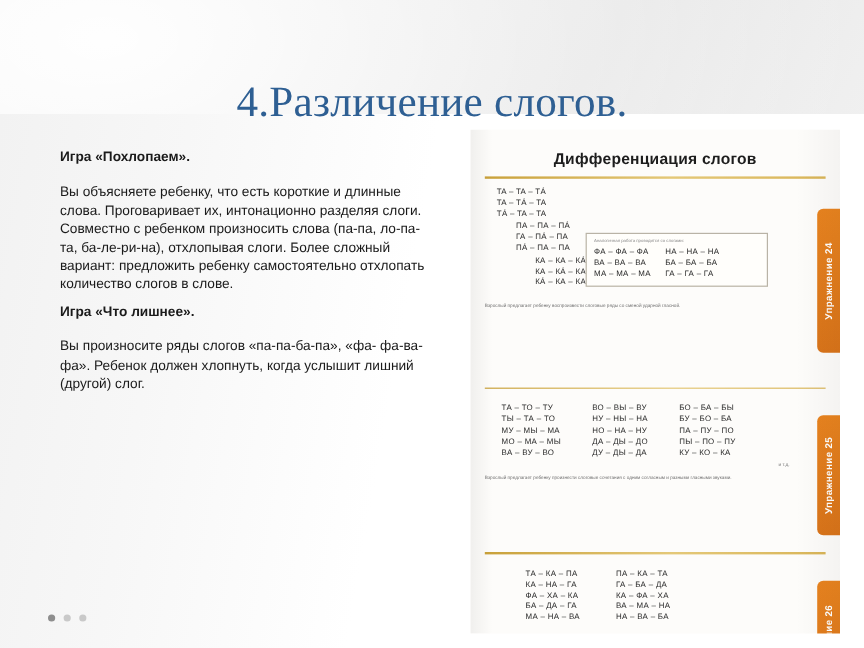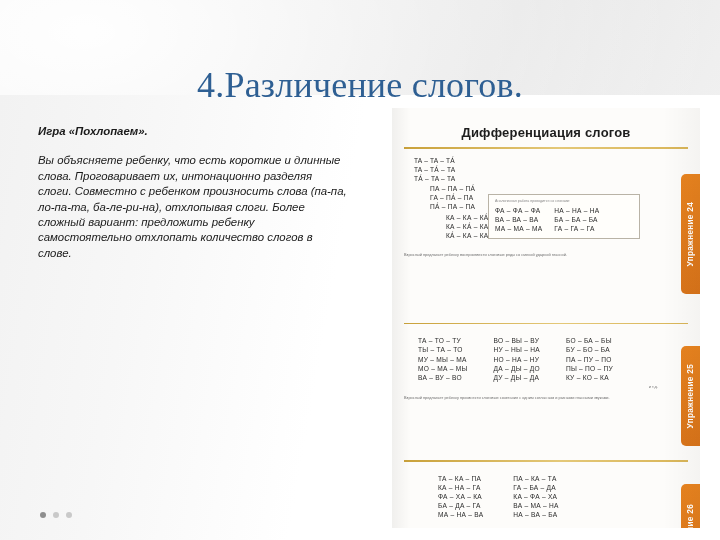--- a/index.html
+++ b/index.html
@@ -46,26 +46,25 @@
     font-weight: 400;
     color: #2e5f93;
     letter-spacing: 0.2px;
     white-space: nowrap;
     margin-top: 36px;
   }
 
   
   #text-col {
     position: absolute;
-    left: 38px; top: 124px;
+    left: 50px; top: 124px;
     width: 310px;
     color: #1a1a1a;
     font-size: 11.4px;
     line-height: 15.4px;
-    font-style: italic;
   }
   #text-col p { margin: 0 0 2px 0; }
   #text-col .lead {
     font-weight: bold;
     margin-bottom: 4px;
     margin-top: 0;
   }
   #text-col .lead2 {
     font-weight: bold;
     margin-top: 7px;
@@ -192,20 +191,22 @@
 
 <div id="slide">
 
   <div id="content-panel" class="left-wash"></div>
 
   <div id="title">4.Различение слогов.</div>
 
   <div id="text-col">
     <p class="lead">Игра «Похлопаем».</p>
     <p class="body">Вы объясняете ребенку, что есть короткие и длинные слова. Проговаривает их, интонационно разделяя слоги. Совместно с ребенком произносить слова (па-па, ло-па-та, ба-ле-ри-на), отхлопывая слоги. Более сложный вариант: предложить ребенку самостоятельно отхлопать количество слогов в слове.</p>
+    <p class="lead2">Игра «Что лишнее».</p>
+    <p class="body">Вы произносите ряды слогов «па-па-ба-па», «фа- фа-ва-фа». Ребенок должен хлопнуть, когда услышит лишний (другой) слог.</p>
   </div>
 
   <div id="bullets">
     <span class="dot"></span>
     <span class="dot faint"></span>
     <span class="dot faint"></span>
   </div>
 
   <div id="worksheet">
 

